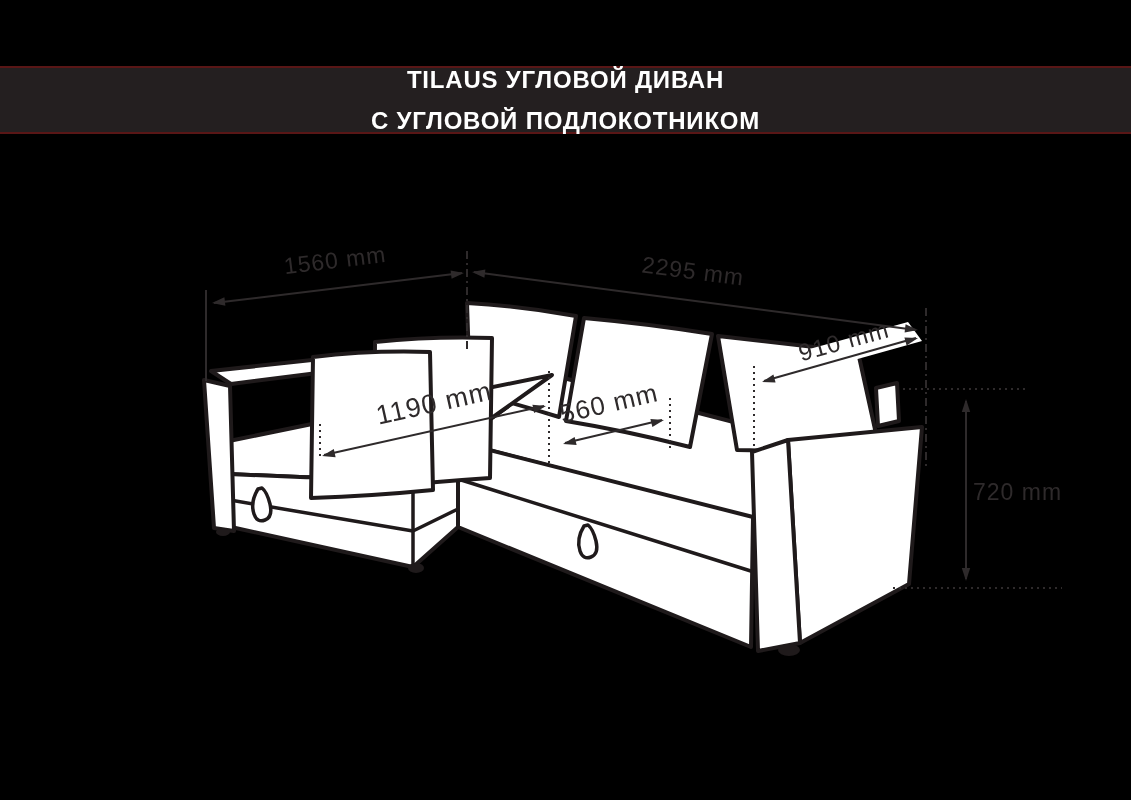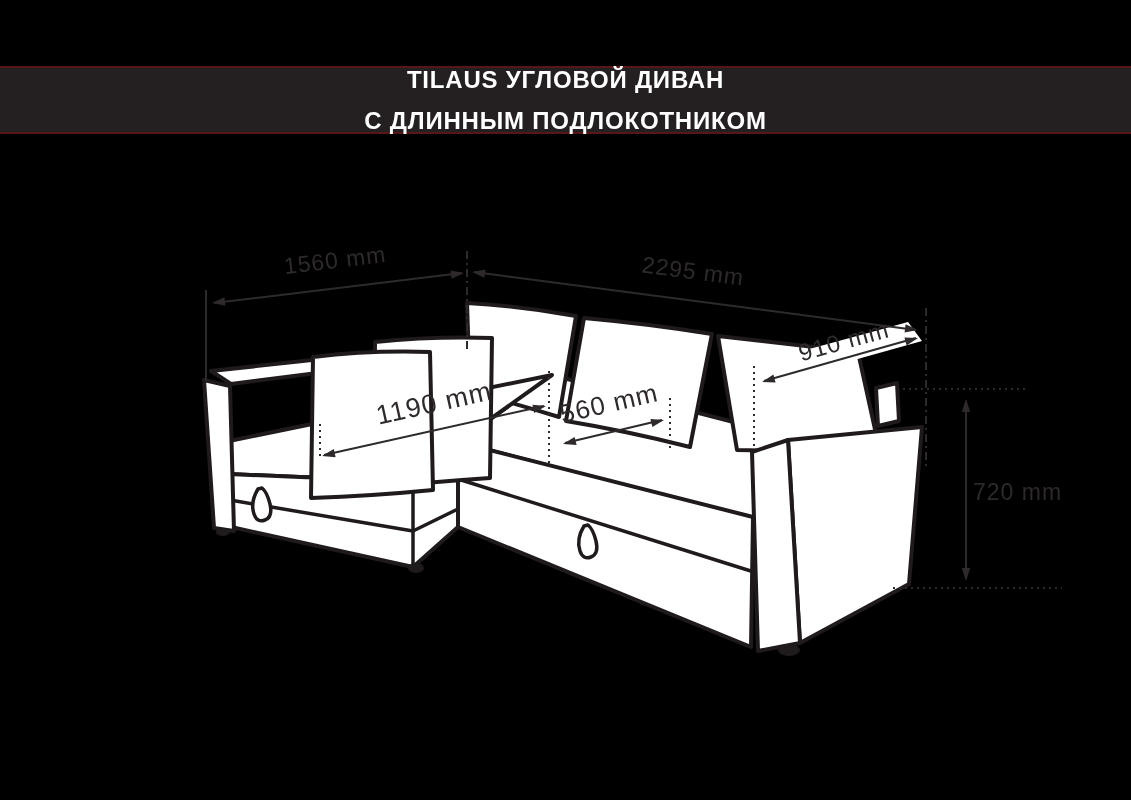--- a/index.html
+++ b/index.html
@@ -23,21 +23,21 @@
   .dim{fill:#2e2a2b;letter-spacing:1px;font-family:"Liberation Sans",sans-serif;}
   .f23{font-size:23px;} .f24{font-size:24px;} .f26{font-size:26px;} .f27{font-size:27px;}
 </style>
 </head>
 <body>
 
 <div class="stage">
 
   <div class="banner">
     <div class="t">TILAUS УГЛОВОЙ ДИВАН</div>
-    <div class="t">С ДЛИННЫМ ПОДЛОКОТНИКОМ</div>
+    <div class="t">С УГЛОВОЙ ПОДЛОКОТНИКОМ</div>
   </div>
 
   <svg width="1131" height="800" viewBox="0 0 1131 800">
 
     <g>
 
       <path class="sofa" d="M211,371 L470,343 L476,353 L231,384 Z"></path>
 
       <path class="sofa" d="M876,388 L897,383 L899,421 L878,426 Z"></path>
 

